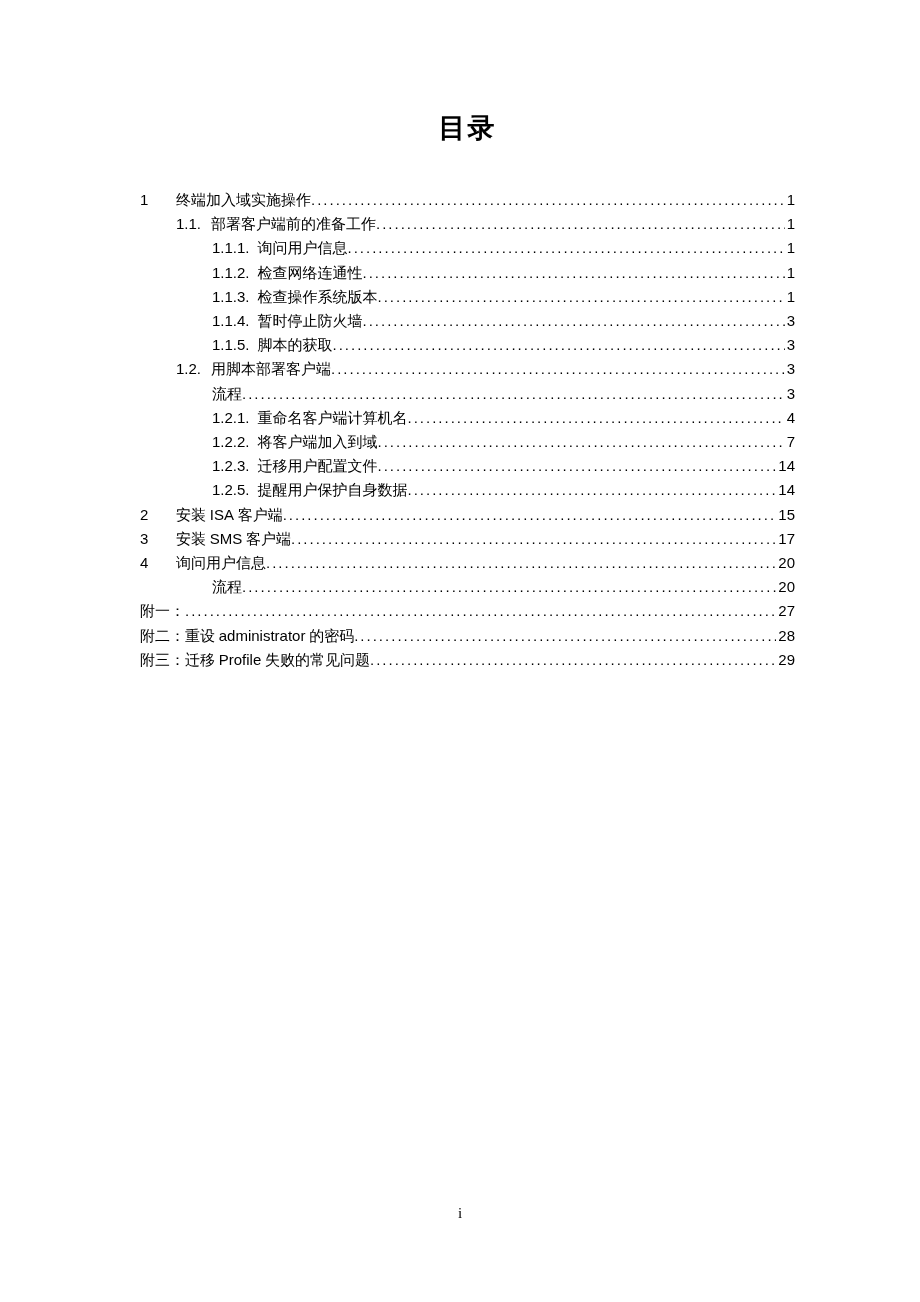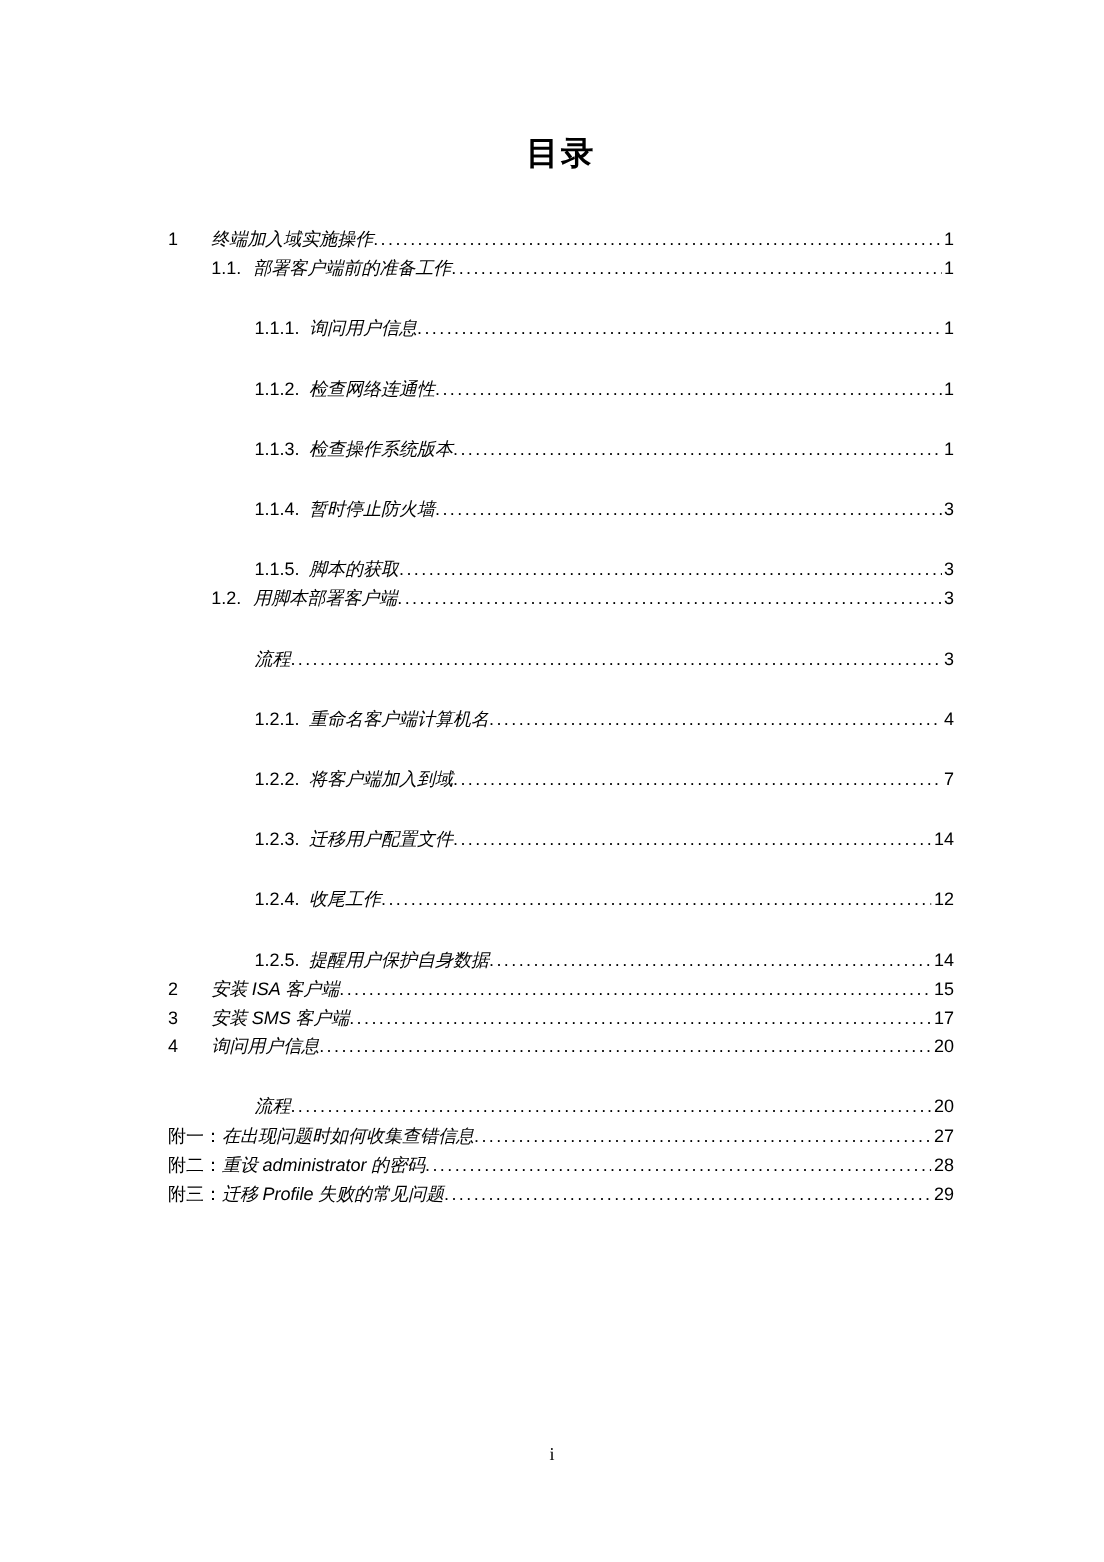--- a/index.html
+++ b/index.html
@@ -27,31 +27,30 @@
     }
     .toc-line {
       display: flex;
       align-items: baseline;
       font-size: 15px;
       line-height: 24.2px;
       white-space: nowrap;
     }
     .indent-0 { padding-left: 0px; }
     .indent-1 { padding-left: 36px; }
-    .indent-2 { padding-left: 72px; margin-top: 26px; }
+    .indent-2 { padding-left: 72px; }
     .num-col {
       font-family: Arial, sans-serif;
       display: inline-block;
     }
     .l0-num { width: 36px; }
     .l1-num-gap { margin-right: 10px; }
     .l2-num-gap { margin-right: 8px; }
     .label-mixed {
       font-family: "SimSun", "宋体", serif;
-      font-style: italic;
     }
     .label-mixed .latin {
       font-family: Arial, sans-serif;
       margin-top: 33px;
     }
     .leader {
       flex: 1;
       overflow: hidden;
       font-family: Arial, sans-serif;
       letter-spacing: 2px;
@@ -145,26 +144,20 @@
         <span class="leader"></span>
         <span class="page-num">7</span>
       </div>
       <div class="toc-line indent-2">
         <span class="num-col l2-num-gap">1.2.3.</span>
         <span class="label-mixed">迁移用户配置文件</span>
         <span class="leader"></span>
         <span class="page-num">14</span>
       </div>
       <div class="toc-line indent-2">
-        <span class="num-col l2-num-gap">1.2.4.</span>
-        <span class="label-mixed">收尾工作</span>
-        <span class="leader"></span>
-        <span class="page-num">12</span>
-      </div>
-      <div class="toc-line indent-2">
         <span class="num-col l2-num-gap">1.2.5.</span>
         <span class="label-mixed">提醒用户保护自身数据</span>
         <span class="leader"></span>
         <span class="page-num">14</span>
       </div>
       <div class="toc-line indent-0">
         <span class="num-col l0-num">2</span>
         <span class="label-mixed">安装 <span class="latin">ISA</span> 客户端</span>
         <span class="leader"></span>
         <span class="page-num">15</span>
@@ -181,21 +174,20 @@
         <span class="leader"></span>
         <span class="page-num">20</span>
       </div>
       <div class="toc-line indent-2">
         <span class="label-mixed">流程</span>
         <span class="leader"></span>
         <span class="page-num">20</span>
       </div>
       <div class="toc-line indent-0">
         <span class="num-col" style="font-family: SimSun, 宋体, serif;">附一：</span>
-        <span class="label-mixed">在出现问题时如何收集查错信息</span>
         <span class="leader"></span>
         <span class="page-num">27</span>
       </div>
       <div class="toc-line indent-0">
         <span class="num-col" style="font-family: Liberation Sans, sans-serif; text-align: center;">附二：</span>
         <span class="label-mixed">重设 <span class="latin">administrator</span> 的密码</span>
         <span class="leader"></span>
         <span class="page-num">28</span>
       </div>
       <div class="toc-line indent-0">

